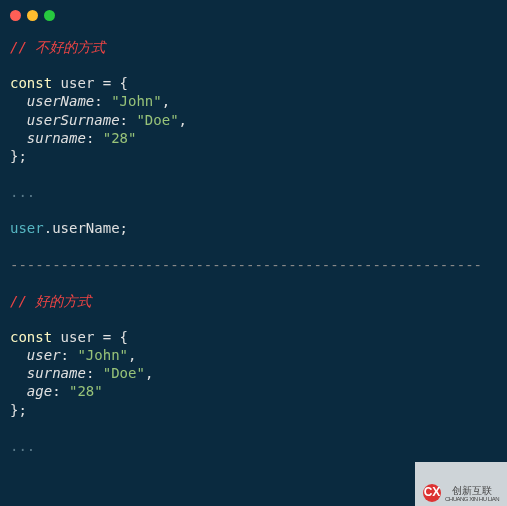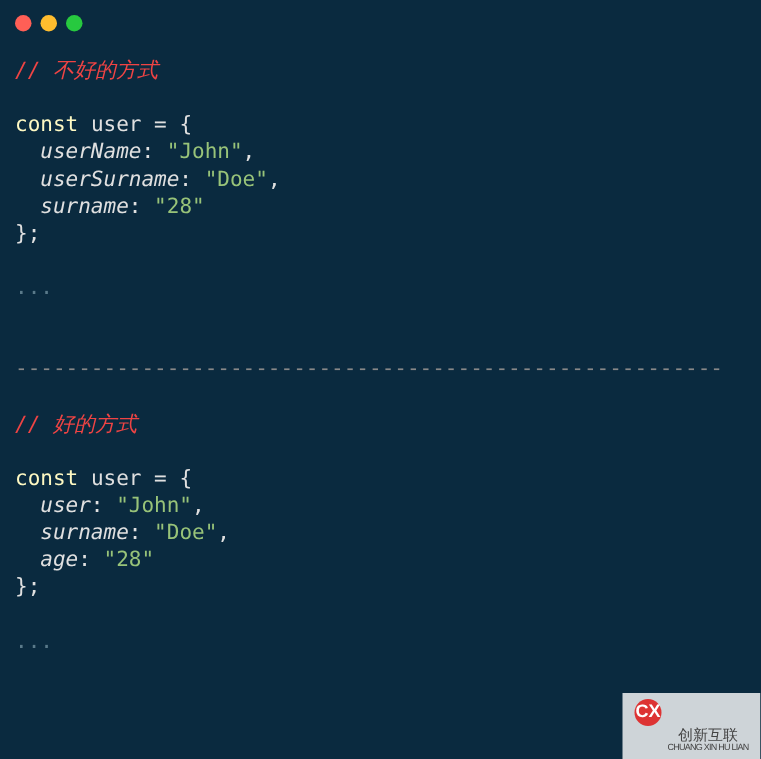--- a/index.html
+++ b/index.html
@@ -40,21 +40,21 @@
 .c-rest { color: #5a7a8a; }
 .sep { color: #888; letter-spacing: 0; }
 .blank { height: 18px; }
 .watermark {
   position: absolute;
   right: 0;
   bottom: 0;
   background: #ffffffcc;
   padding: 4px 8px;
   display: flex;
-  align-items: flex-start;
+  align-items: flex-end;
   gap: 4px;
   font-family: sans-serif;
 }
 .wm-logo {
   width: 18px;
   height: 18px;
   border-radius: 50%;
   background: #d33;
   color: #fff;
   font-weight: bold;
@@ -85,20 +85,21 @@
   <div class="line"><span class="c-comment">// 不好的方式</span></div>
   <div class="blank"></div>
   <div class="line"><span class="c-kw">const</span> <span class="c-var">user</span><span class="c-punct"> = {</span></div>
   <div class="line">  <span class="c-prop">userName</span><span class="c-punct">: </span><span class="c-string">"John"</span><span class="c-punct">,</span></div>
   <div class="line">  <span class="c-prop">userSurname</span><span class="c-punct">: </span><span class="c-string">"Doe"</span><span class="c-punct">,</span></div>
   <div class="line">  <span class="c-prop">surname</span><span class="c-punct">: </span><span class="c-string">"28"</span><span class="c-punct"></span></div>
   <div class="line"><span class="c-punct">};</span></div>
   <div class="blank"></div>
   <div class="line"><span class="c-rest">...</span></div>
   <div class="blank"></div>
+  <div class="line"><span class="c-prop2">user</span><span class="c-punct">.userName;</span></div>
   <div class="blank"></div>
   <div class="line sep">--------------------------------------------------------</div>
   <div class="blank"></div>
 
   <div class="line"><span class="c-comment">// 好的方式</span></div>
   <div class="blank"></div>
   <div class="line"><span class="c-kw">const</span> <span class="c-var">user</span><span class="c-punct"> = {</span></div>
   <div class="line">  <span class="c-prop">user</span><span class="c-punct">: </span><span class="c-string">"John"</span><span class="c-punct">,</span></div>
   <div class="line">  <span class="c-prop">surname</span><span class="c-punct">: </span><span class="c-string">"Doe"</span><span class="c-punct">,</span></div>
   <div class="line">  <span class="c-prop">age</span><span class="c-punct">: </span><span class="c-string">"28"</span><span class="c-punct"></span></div>

